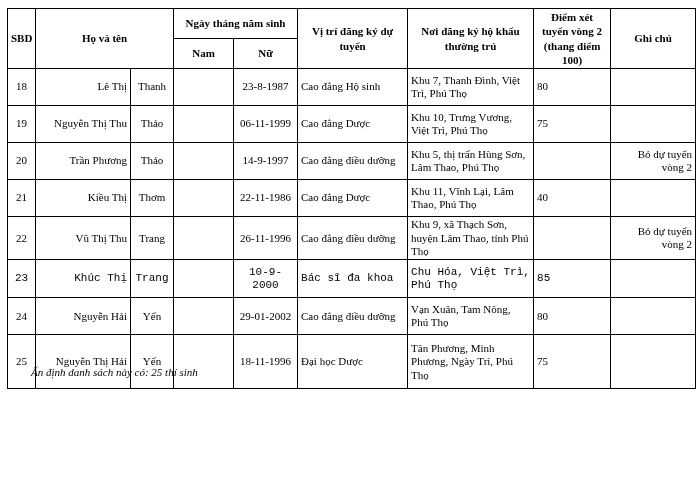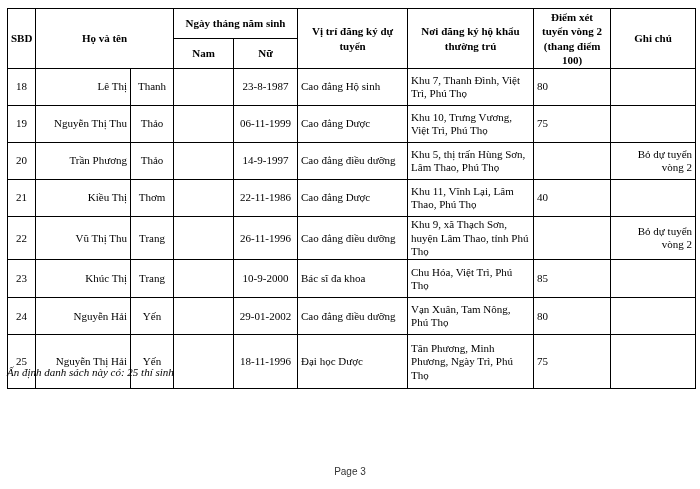--- a/index.html
+++ b/index.html
@@ -29,38 +29,39 @@
     padding: 1px 3px;
     overflow: hidden;
   }
   table.roster th {
     font-weight: bold;
     text-align: center;
     line-height: 1.3;
   }
   tr.hdr-row { height: 20px; }
   tr.data-row { height: 37px; }
-  tr.data-row.mid { height: 38px; }
+  tr.data-row.mid { height: 38px; font-family: Liberation Mono, monospace; }
   tr.data-row.tall { height: 54px; }
   td.c-sbd { text-align: center; }
   td.c-ho { text-align: right; padding-left: 5px; border-right: 1px solid #999; }
   td.c-ten { text-align: center; padding-left: 4px; border-left: 1px solid #999; }
   td.c-nam { text-align: center; }
   td.c-nu { text-align: center; padding-right: 3px; }
   td.c-vitri { text-align: left; padding-left: 4px; }
   td.c-noi { text-align: left; padding-left: 4px; }
   td.c-diem { }
   td.c-ghichu { text-align: right; }
   .summary-line {
     position: absolute;
     left: 7px;
     top: 366px;
     font-size: 11px;
     font-style: italic;
     color: #000;
+    padding-left: 24px;
   }
   .page-number {
     position: absolute;
     left: 0;
     top: 466px;
     width: 100%;
     text-align: center;
     font-family: "Liberation Sans", "DejaVu Sans", sans-serif;
     font-size: 10px;
     color: #333;
@@ -185,15 +186,14 @@
         <td class="c-vitri">Đại học Dược</td>
         <td class="c-noi">Tân Phương, Minh Phương, Ngày Trì, Phú Thọ</td>
         <td class="c-diem">75</td>
         <td class="c-ghichu"></td>
       </tr>
     </tbody>
   </table>
 
   <div class="summary-line">Ấn định danh sách này có: 25 thí sinh</div>
 
-  <div class="page-number">Page 3</div>
 
 </div>
 
 </body></html>

